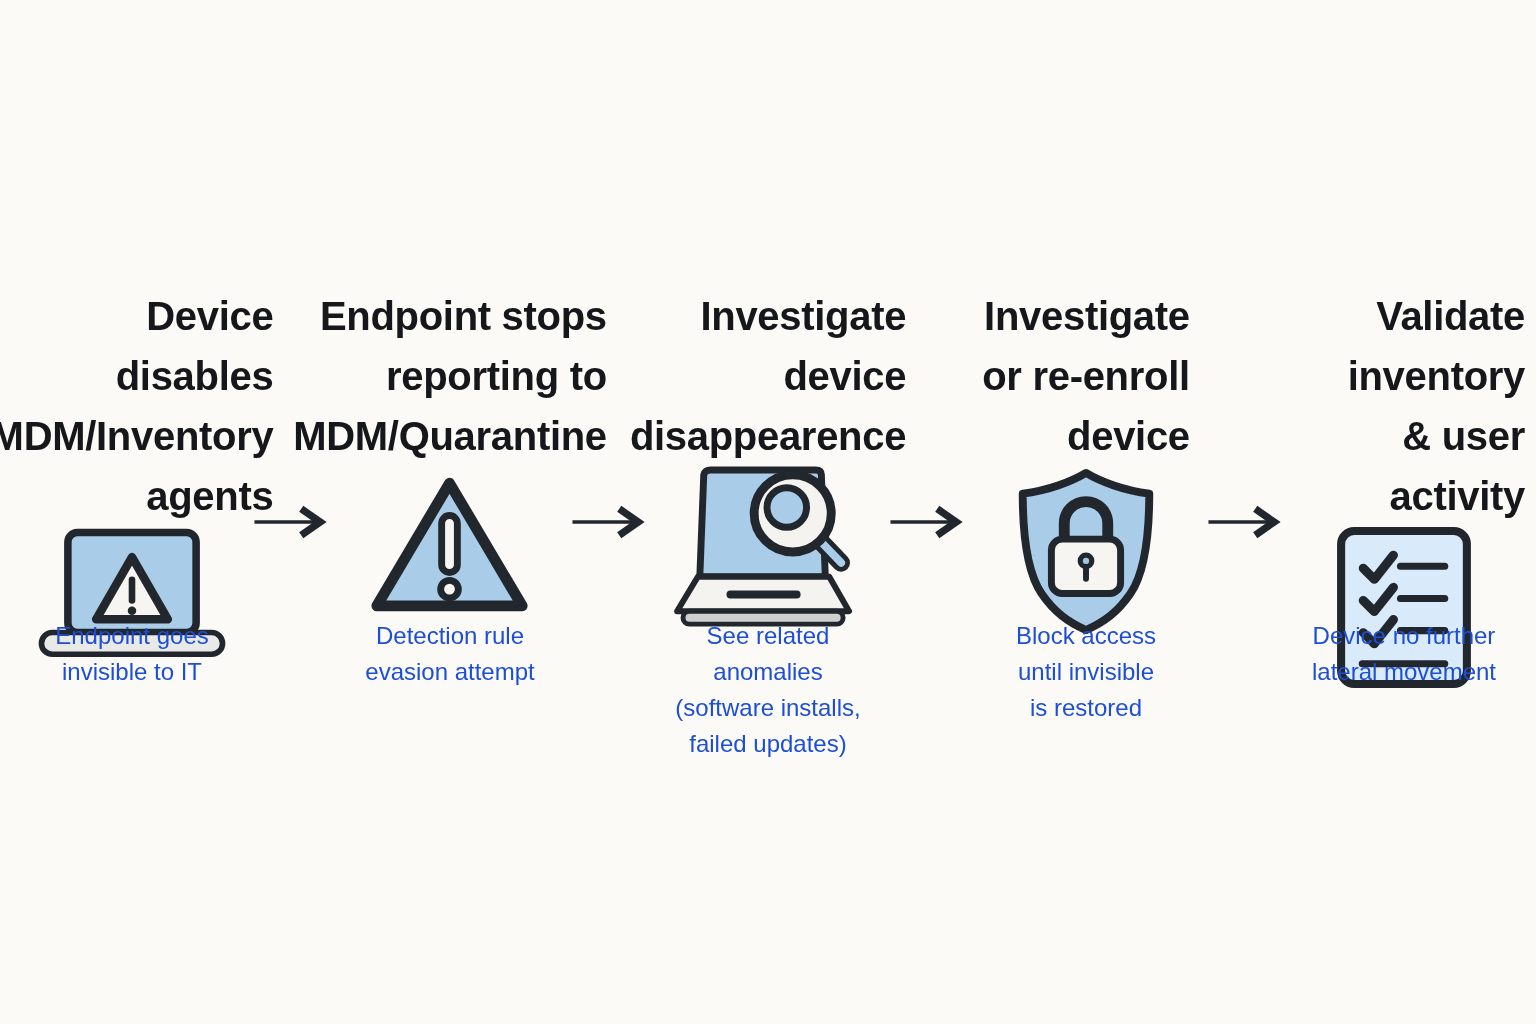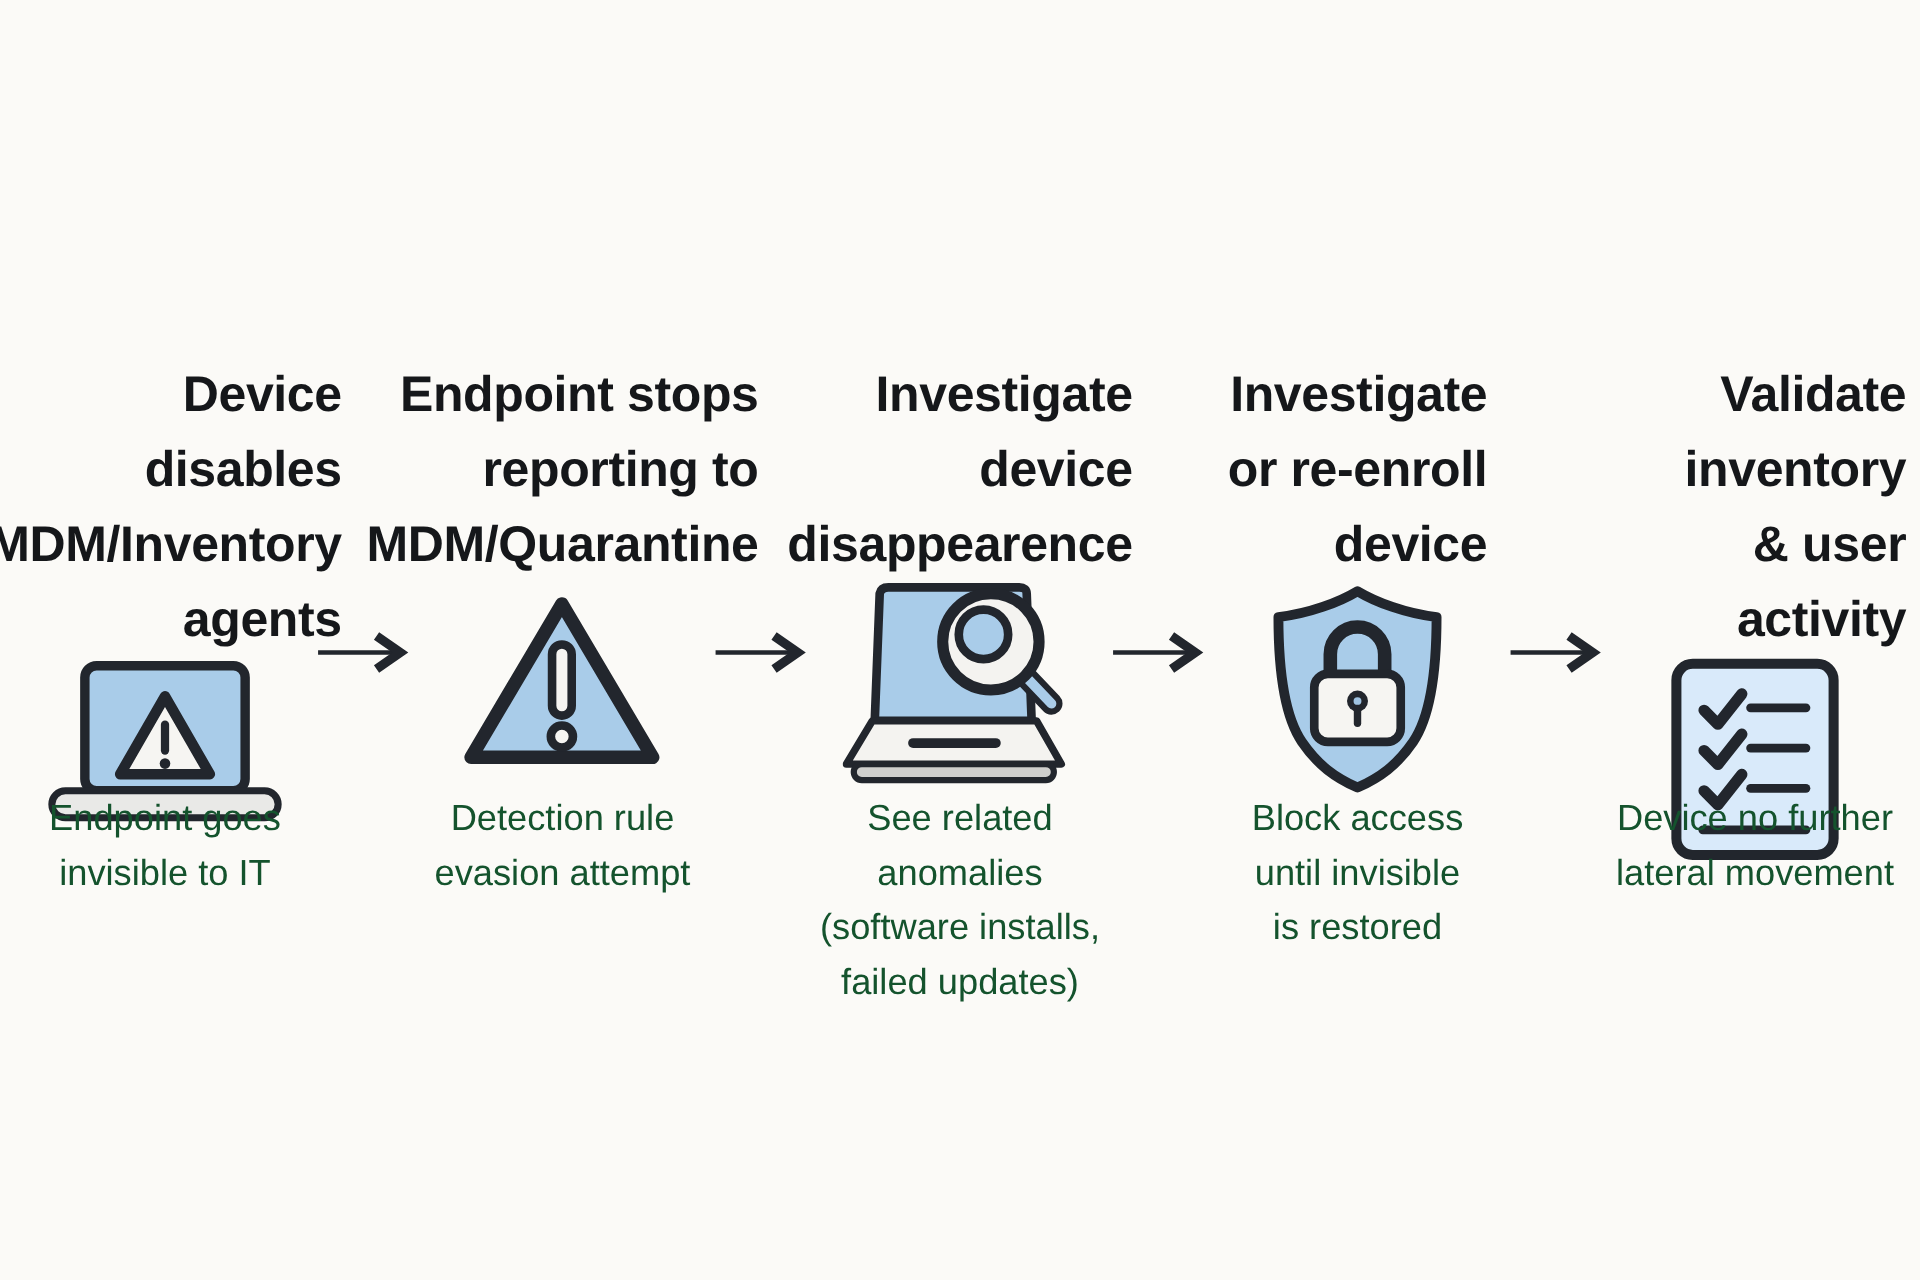--- a/index.html
+++ b/index.html
@@ -44,27 +44,26 @@
     text-align: right;
     white-space: pre-line;
     letter-spacing: -0.3px;
   }
   .icon-wrap {
     display: flex;
     align-items: flex-end;
     justify-content: center;
   }
   .step-caption {
-    margin-top: 16px;
-    font-size: 29px;
+    font-size: 24px;
     font-weight: 400;
     line-height: 1.5;
     text-align: center;
     white-space: pre-line;
-    color: #14532d;
+    color: #1d4ed8;
   }
   .arrow-cell {
     width: 76px;
     margin-top: 214px;
     display: flex;
     justify-content: center;
     flex-shrink: 0;
   }
   svg { display: block; }
 </style>

